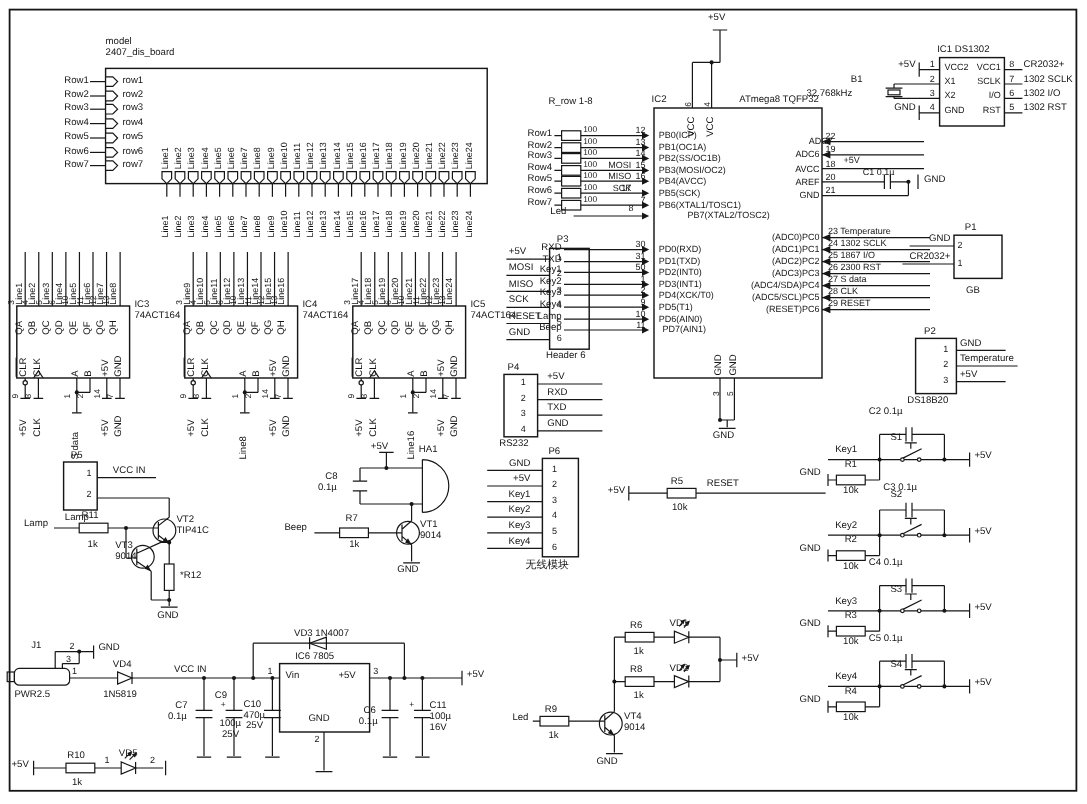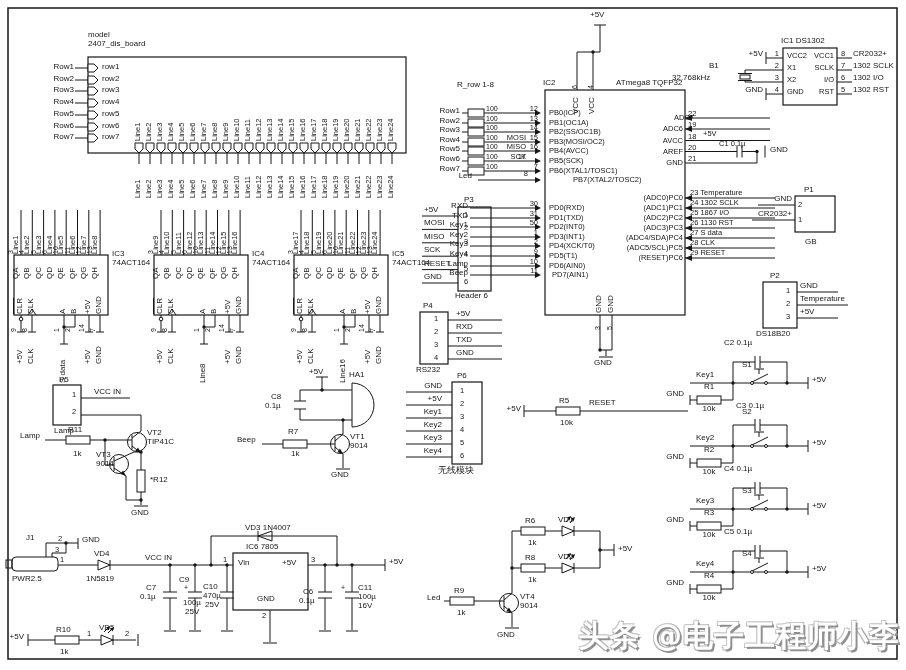--- a/index.html
+++ b/index.html
@@ -809,21 +809,21 @@
       <span class="t t75 r" style="width: 86px; left: 597px; top: 224px;">(ADC3)PC3</span>
       <span class="t t75 r" style="width: 86px; left: 597px; top: 234px;">(ADC4/SDA)PC4</span>
       <span class="t t75 r" style="width: 86px; left: 597px; top: 244px;">(ADC5/SCL)PC5</span>
       <span class="t t75 r" style="width: 86px; left: 597px; top: 254px;">(RESET)PC6</span>
     </div>
 <div class="layer">
 
 <span class="t t75" style="left: 690px; top: 189px;">23 Temperature</span>
       <span class="t t75" style="left: 690px; top: 199px;">24 1302 SCLK</span>
       <span class="t t75" style="left: 690px; top: 209px;">25 1867 I/O</span>
-      <span class="t t75" style="left: 690px; top: 219px;">26 1130 RST</span>
+      <span class="t t75" style="left: 690px; top: 219px;">26 2300 RST</span>
       <span class="t t75" style="left: 690px; top: 229px;">27 S data</span>
       <span class="t t75" style="left: 690px; top: 239px;">28 CLK</span>
       <span class="t t75" style="left: 690px; top: 249px;">29 RESET</span>
     </div>
 
 <span class="t" style="left:781px;top:37px">IC1  DS1302</span>
 <span class="t" style="left:709px;top:62px">B1</span>
 <span class="t" style="left:672px;top:74px">32.768kHz</span>
 <div class="layer">
 
@@ -1133,15 +1133,14 @@
 <span class="t" style="left:520px;top:602px">9014</span>
 <span class="t" style="left:525px;top:517px">R6</span>
 <span class="t" style="left:528px;top:539px">1k</span>
 <span class="t" style="left:558px;top:516px">VD1</span>
 <span class="t" style="left:525px;top:554px">R8</span>
 <span class="t" style="left:528px;top:576px">1k</span>
 <span class="t" style="left:558px;top:553px">VD2</span>
 <span class="t" style="left:618px;top:545px">+5V</span>
 <span class="t" style="left:497px;top:631px">GND</span>
 
-<div id="wm">头条 @电子工程师小李</div>
 
 </div>
 
 </body></html>

